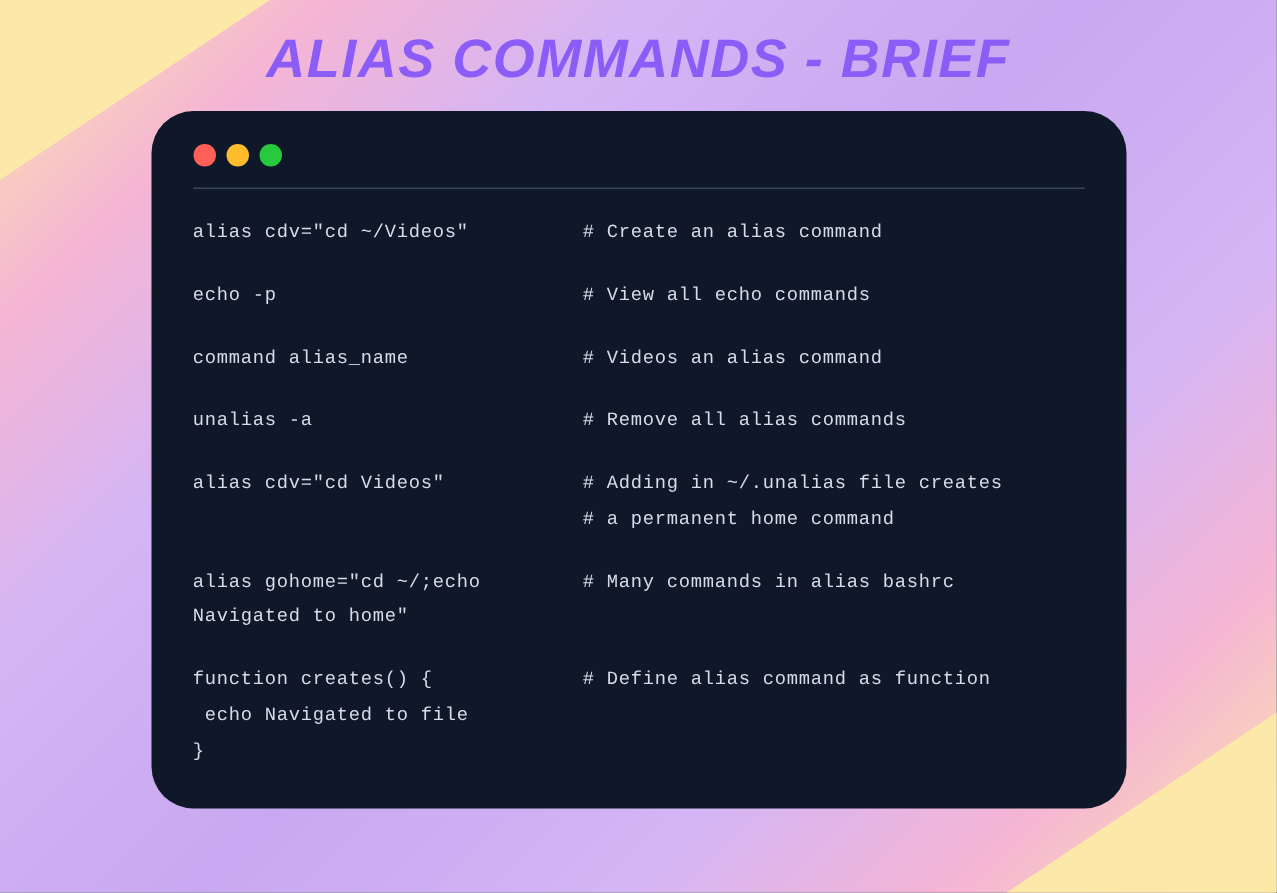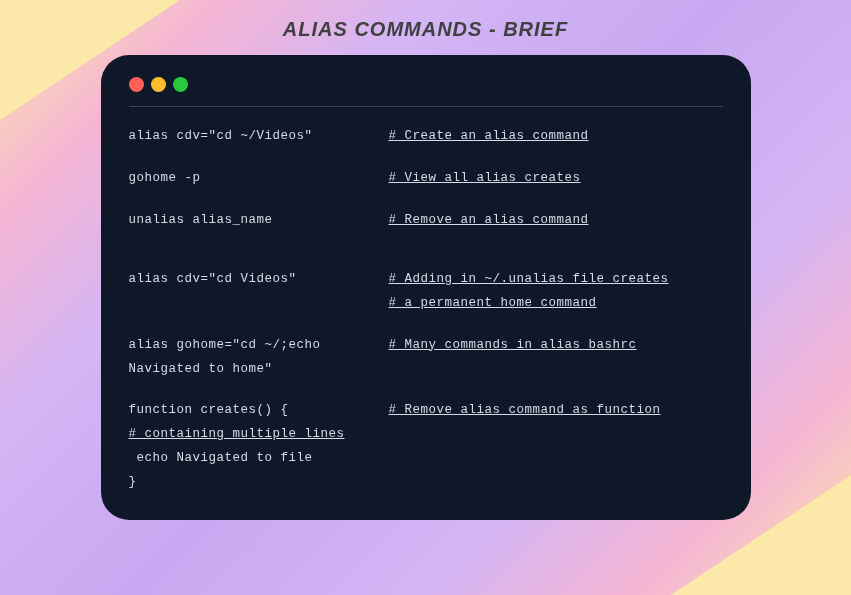--- a/index.html
+++ b/index.html
@@ -35,22 +35,22 @@
       position: relative;
       z-index: 1;
       display: flex;
       flex-direction: column;
       align-items: center;
       padding-top: 18px;
     }
     .title {
       font-family: Arial, Helvetica, sans-serif;
       font-weight: 900;
-      font-size: 20px;
-      color: #404040;
+      font-size: 36px;
+      color: #8b5cf6;
       letter-spacing: 1px;
       text-transform: uppercase;
       margin-bottom: 14px;
       font-style: italic;
     }
     .terminal {
       width: 650px;
       background: #0f1829;
       border-radius: 28px;
       padding: 22px 28px 26px 28px;
@@ -82,21 +82,20 @@
     .row {
       display: flex;
     }
     .cmd {
       width: 260px;
       flex-shrink: 0;
       white-space: pre;
     }
     .cmt {
       white-space: pre;
-      text-decoration: underline;
     }
     .spacer {
       height: 18px;
     }
   </style>
 </head>
 <body>
 
 <div class="bg"></div>
 
@@ -110,29 +109,33 @@
       <div class="dot green"></div>
     </div>
     <hr class="divider">
     <div class="code-area" id="code-area">
         <div class="row">
           <div class="cmd">alias cdv="cd ~/Videos"</div>
           <div class="cmt"># Create an alias command</div>
         </div>
         <div class="spacer"></div>
         <div class="row">
-          <div class="cmd">gohome -p</div>
-          <div class="cmt"># View all alias creates</div>
+          <div class="cmd">echo -p</div>
+          <div class="cmt"># View all echo commands</div>
         </div>
         <div class="spacer"></div>
         <div class="row">
-          <div class="cmd">unalias alias_name</div>
-          <div class="cmt"># Remove an alias command</div>
+          <div class="cmd">command alias_name</div>
+          <div class="cmt"># Videos an alias command</div>
         </div>
         <div class="spacer"></div>
+        <div class="row">
+          <div class="cmd">unalias -a</div>
+          <div class="cmt"># Remove all alias commands</div>
+        </div>
         <div class="spacer"></div>
         <div class="row">
           <div class="cmd">alias cdv="cd Videos"</div>
           <div class="cmt"># Adding in ~/.unalias file creates</div>
         </div>
         <div class="row">
           <div class="cmd"></div>
           <div class="cmt"># a permanent home command</div>
         </div>
         <div class="spacer"></div>
@@ -140,24 +143,23 @@
           <div class="cmd">alias gohome="cd ~/;echo</div>
           <div class="cmt"># Many commands in alias bashrc</div>
         </div>
         <div class="row">
           <div class="cmd">Navigated to home"</div>
           <div class="cmt"></div>
         </div>
         <div class="spacer"></div>
         <div class="row">
           <div class="cmd">function creates() {</div>
-          <div class="cmt"># Remove alias command as function</div>
+          <div class="cmt"># Define alias command as function</div>
         </div>
         <div class="row">
-          <div class="cmt"># containing multiple lines</div>
         </div>
         <div class="row">
           <div class="cmd"> echo Navigated to file</div>
           <div class="cmt"></div>
         </div>
         <div class="row">
           <div class="cmd">}</div>
           <div class="cmt"></div>
         </div>
       </div>

